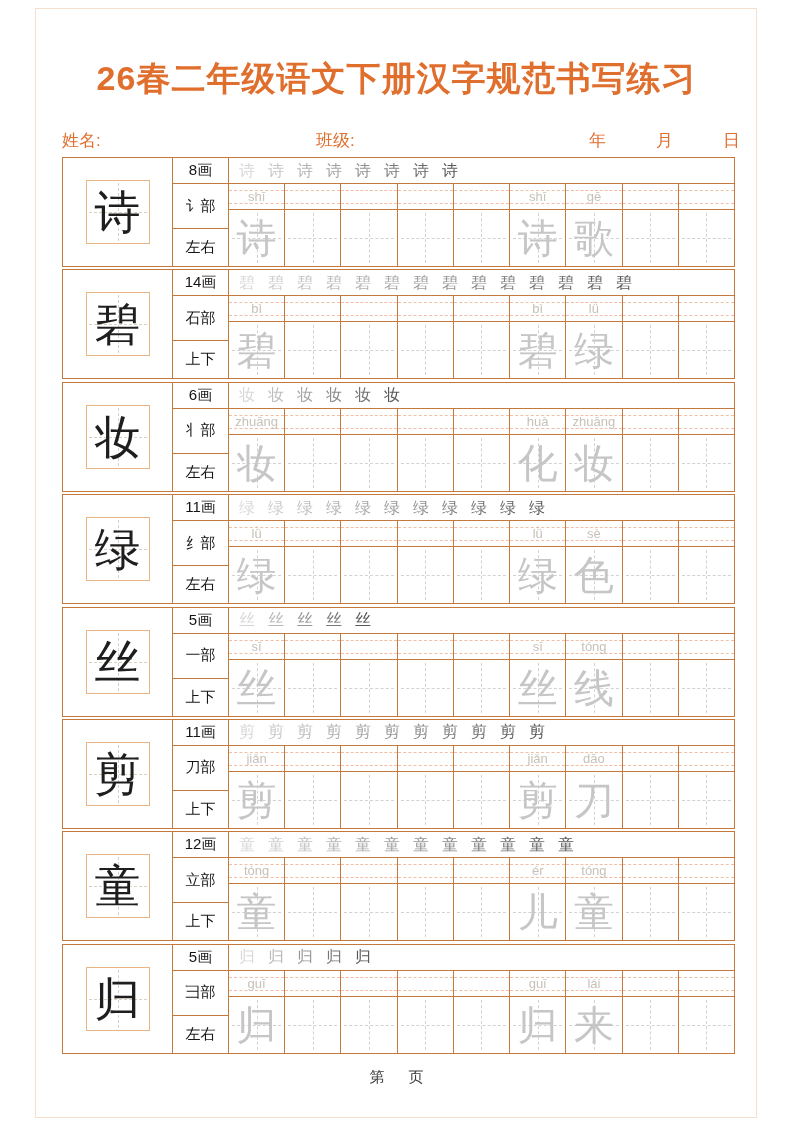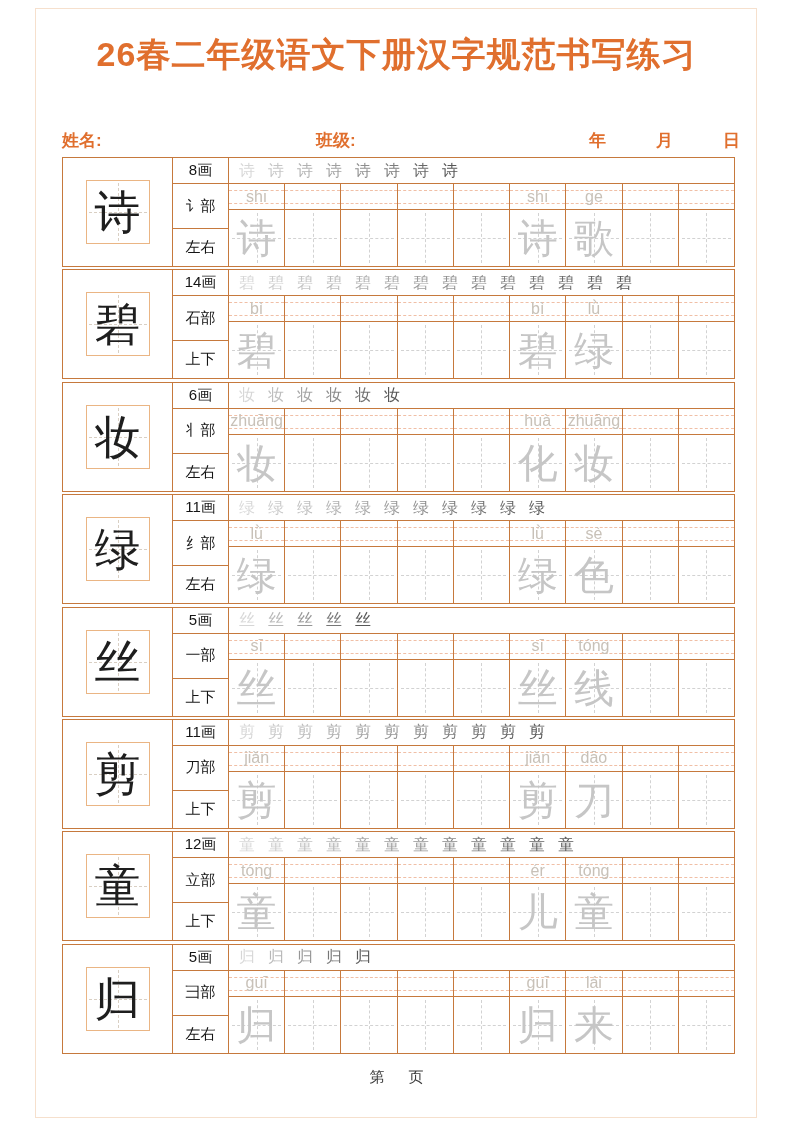--- a/index.html
+++ b/index.html
@@ -10,24 +10,24 @@
     --dashpink:#f0bfa6;
     --faded:#c6c6c6;
     --pinyin:#c8c1b8;
   }
   *{margin:0;padding:0;box-sizing:border-box;}
   html,body{width:793px;height:1122px;background:#fff;overflow:hidden;
     font-family:"Liberation Sans",sans-serif;}
   .page{position:relative;width:793px;height:1122px;background:#fff;}
   .frame{position:absolute;left:35px;top:8px;width:722px;height:1110px;
     border:1px solid rgba(227,160,104,.33);pointer-events:none;}
-  .title{position:absolute;top:32px;left:0;width:100%;text-align:center;
+  .title{position:absolute;top:56px;left:0;width:100%;text-align:center;
     font-size:34px;font-weight:bold;color:var(--accent);letter-spacing:1px;}
   .header{position:absolute;left:62px;top:129px;width:680px;height:26px;
-    color:var(--accent);font-size:17px;font-weight:700;}
+    color:var(--accent);font-size:17px;font-weight:400;}
   .h-name{position:absolute;left:0;top:0;}
   .h-class{position:absolute;left:254px;top:0;}
   .h-dates{position:absolute;right:2px;top:0;display:flex;gap:50px;}
   .rows{position:absolute;left:62px;top:157px;width:673px;}
   .row{display:flex;width:673px;height:110px;border:1px solid var(--border);
     margin-bottom:2.4px;background:#fff;}
   .char-col{width:110px;border-right:1px solid var(--border);
     display:flex;align-items:center;justify-content:center;}
   .char-box{width:64px;height:64px;border:1px solid var(--innerbox);
     position:relative;display:flex;align-items:center;justify-content:center;}
@@ -46,21 +46,21 @@
   .stroke-strip{height:26px;border-bottom:1px solid var(--border);
     display:flex;align-items:center;padding-left:10px;gap:13px;overflow:hidden;}
   .stroke-step{font-size:16px;line-height:1;color:#3a3a3a;
     font-family:"DejaVu Serif",serif;flex:none;}
   .pinyin-row{height:26px;border-bottom:1px solid var(--border);display:flex;}
   .pinyin-cell{flex:1;position:relative;border-right:1px solid var(--border);
     display:flex;align-items:center;justify-content:center;min-width:0;}
   .pinyin-cell:last-child{border-right:none;}
   .pl{position:absolute;left:0;right:0;border-top:1px dashed var(--dashpink);}
   .pl.t{top:6px;} .pl.b{bottom:5px;}
-  .pinyin-text{position:relative;z-index:1;font-size:16px;color:var(--pinyin);}
+  .pinyin-text{position:relative;z-index:1;font-size:13px;color:var(--pinyin);}
   .cells-row{flex:1;display:flex;}
   .practice-cell{flex:1;position:relative;border-right:1px solid var(--border);
     display:flex;align-items:center;justify-content:center;min-width:0;}
   .practice-cell:last-child{border-right:none;}
   .dash{position:absolute;}
   .dh{left:3px;right:3px;top:50%;border-top:1px dashed var(--dashgray);}
   .dv{top:3px;bottom:3px;left:50%;border-left:1px dashed var(--dashgray);}
   .faded-char{position:relative;z-index:1;font-size:40px;line-height:1;
     color:var(--faded);font-family:"DejaVu Serif",serif;}
   .footer{position:absolute;top:1068px;left:0;width:100%;text-align:center;

